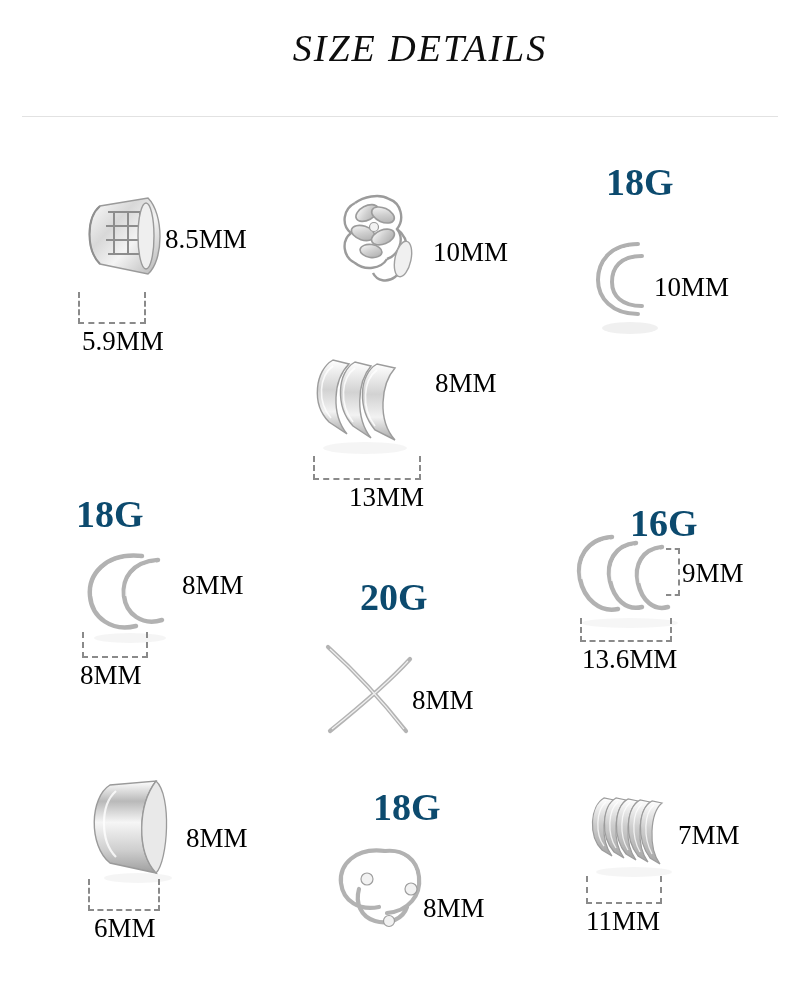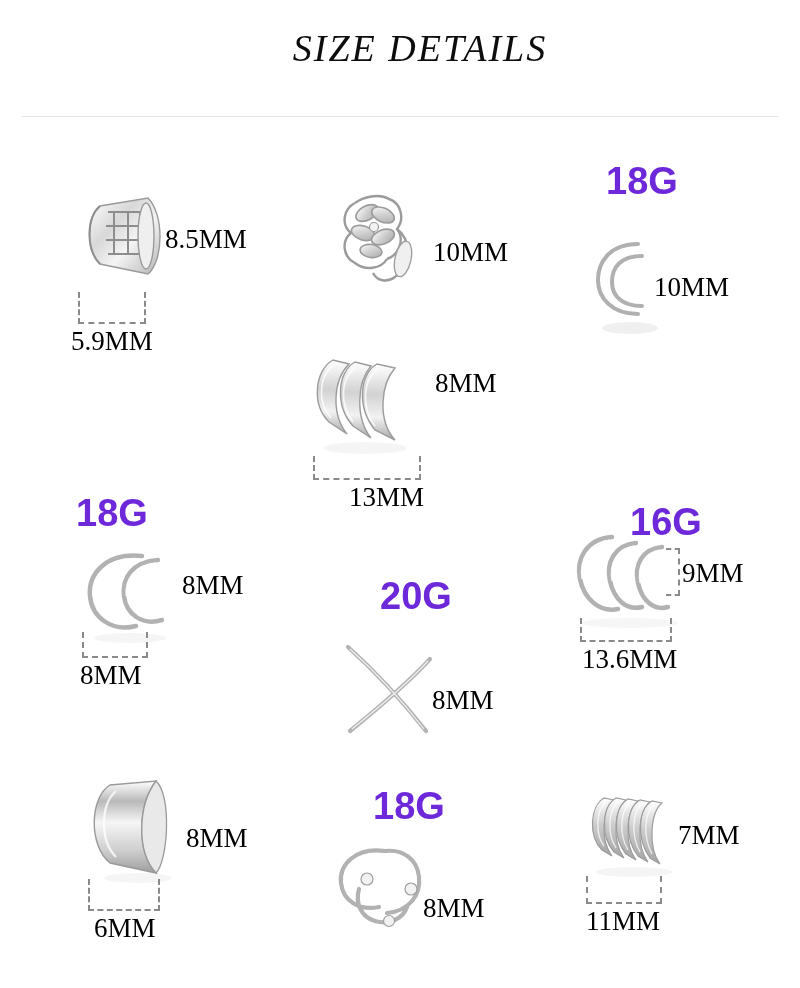--- a/index.html
+++ b/index.html
@@ -46,24 +46,24 @@
   }
   .label {
     position: absolute;
     font-family: "Liberation Serif", serif;
     font-size: 27px;
     color: #000000;
     white-space: nowrap;
   }
   .gauge {
     position: absolute;
-    font-family: Liberation Sans, sans-serif;
+    font-family: Liberation Serif, serif;
     font-weight: bold;
     font-size: 38px;
-    color: #6d28d9;
+    color: #0c4a6e;
     white-space: nowrap;
   }
   
   .bracket {
     position: absolute;
     border-left: 2px dashed #8a8a8a;
     border-right: 2px dashed #8a8a8a;
     border-bottom: 2px dashed #8a8a8a;
   }
   
@@ -104,21 +104,21 @@
         <path d="M30,66 h36"></path>
         <path d="M36,24 v42"></path>
         <path d="M50,24 v42"></path>
         <path d="M62,24 v42"></path>
       </g>
       <ellipse cx="68" cy="48" rx="8" ry="33" fill="#efefef" stroke="#9a9a9a" stroke-width="1.4"></ellipse>
     </svg>
   </div>
   <div class="label" style="left:95px; top:36px;">8.5MM</div>
   <div class="bracket" style="left:8px; top:104px; width:64px; height:30px;"></div>
-  <div class="label" style="left:1px; top:138px;">5.9MM</div>
+  <div class="label" style="left:12px; top:138px;">5.9MM</div>
 </div>
 
 <div class="item" style="left:325px; top:185px; width:215px; height:120px;">
   <div class="jw" style="left:0px; top:0px;">
     <svg width="110" height="115" viewBox="0 0 110 115">
       <defs>
         <linearGradient id="g2" x1="0" y1="0" x2="1" y2="1">
           <stop offset="0%" stop-color="#ffffff"></stop>
           <stop offset="50%" stop-color="#cfcfcf"></stop>
           <stop offset="100%" stop-color="#a8a8a8"></stop>
@@ -226,21 +226,21 @@
       </g>
       <ellipse cx="60" cy="98" rx="48" ry="5" fill="#ededed" opacity="0.5"></ellipse>
     </svg>
   </div>
   <div class="vline" style="left:96px; top:78px; width:12px; height:44px;"></div>
   <div class="label" style="left:112px; top:88px;">9MM</div>
   <div class="bracket" style="left:10px; top:148px; width:88px; height:22px;"></div>
   <div class="label" style="left:12px; top:174px;">13.6MM</div>
 </div>
 
-<div class="item" style="left:334px; top:575px; width:220px; height:180px;">
+<div class="item" style="left:314px; top:575px; width:220px; height:180px;">
   <div class="gauge" style="left:46px; top:0px;">20G</div>
   <div class="jw" style="left:0px; top:60px;">
     <svg width="125" height="110" viewBox="0 0 125 110">
       <g fill="none" stroke="#b4b4b4" stroke-width="4.2" stroke-linecap="round">
         <path d="M14,12 C34,30 62,58 92,96"></path>
         <path d="M96,24 C76,46 48,70 16,96"></path>
       </g>
       <g fill="none" stroke="#ffffff" stroke-width="1.2" opacity="0.8">
         <path d="M16,14 C36,32 62,58 90,94"></path>
         <path d="M94,26 C74,48 48,70 18,94"></path>

